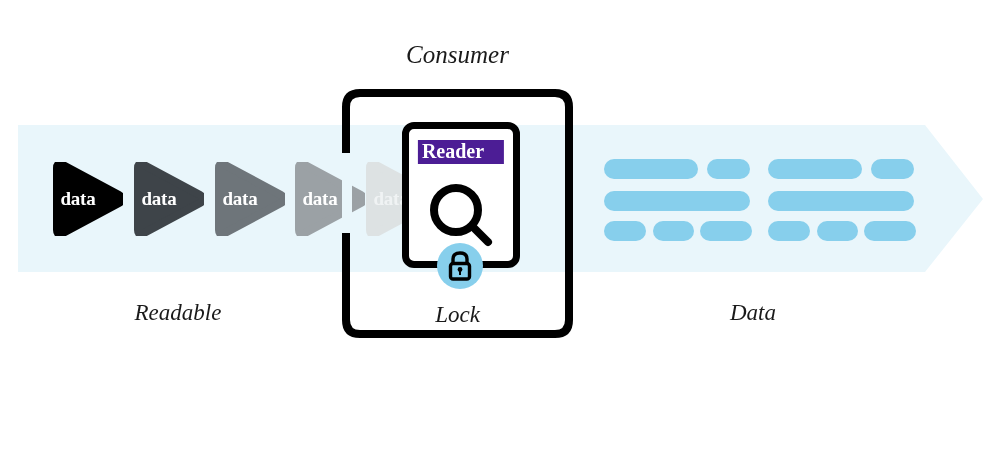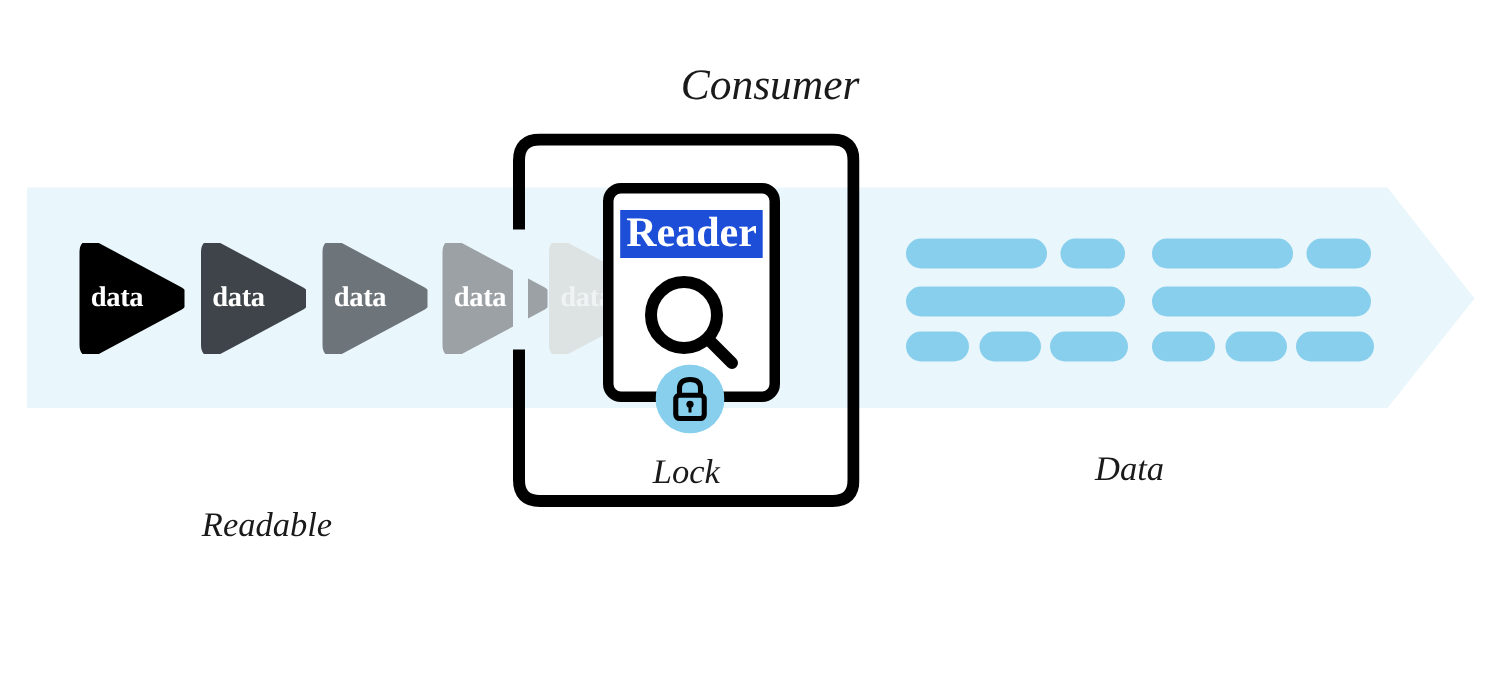--- a/index.html
+++ b/index.html
@@ -55,51 +55,51 @@
     left: 342px;
     top: 89px;
     width: 231px;
     height: 249px;
   }
   #consumer-title {
     position: absolute;
     left: 342px;
     top: 41px;
     width: 231px;
-    text-align: right;
+    text-align: center;
     font-family: "Liberation Serif", serif;
     font-style: italic;
-    font-size: 29px;
+    font-size: 25px;
     color: #1a1a1a;
   }
 
   
   #reader-card {
     position: absolute;
     left: 402px;
     top: 122px;
     width: 118px;
     height: 146px;
     background: #ffffff;
     border: 7px solid #000000;
     border-radius: 12px;
     box-sizing: border-box;
   }
   #reader-badge {
     position: absolute;
     left: 50%;
     top: 11px;
     transform: translateX(-50%);
-    background: #1d4ed8;
+    background: #4c1d95;
     color: #ffffff;
     font-family: "Liberation Serif", serif;
     font-weight: bold;
-    font-size: 28px;
+    font-size: 20px;
     line-height: 1.05;
-    padding: 1px 4px 2px 4px;
+    padding: 1px 20px 2px 4px;
     white-space: nowrap;
   }
   #magnifier {
     position: absolute;
     left: 50%;
     top: 52px;
     transform: translateX(-50%);
   }
   #lock-badge {
     position: absolute;
@@ -119,21 +119,21 @@
   
   .caption {
     position: absolute;
     text-align: center;
     font-family: "Liberation Serif", serif;
     font-style: italic;
     font-size: 23px;
     color: #1a1a1a;
     line-height: 1.32;
   }
-  #caption-readable-stream { left: 88px; top: 298px; width: 180px; margin-top: 37px; }
+  #caption-readable-stream { left: 88px; top: 298px; width: 180px; }
   #caption-lock           { left: 342px; top: 300px; width: 231px; text-align: center; }
   #caption-processed-data { left: 663px; top: 298px; width: 180px; }
 </style>
 </head>
 <body>
 
 <div id="stage">
 
   <svg id="flow-band" viewBox="0 0 1000 452" xmlns="http://www.w3.org/2000/svg">
     <polygon points="18,125 925,125 983,199 925,272 18,272" fill="#E9F6FB"></polygon>

